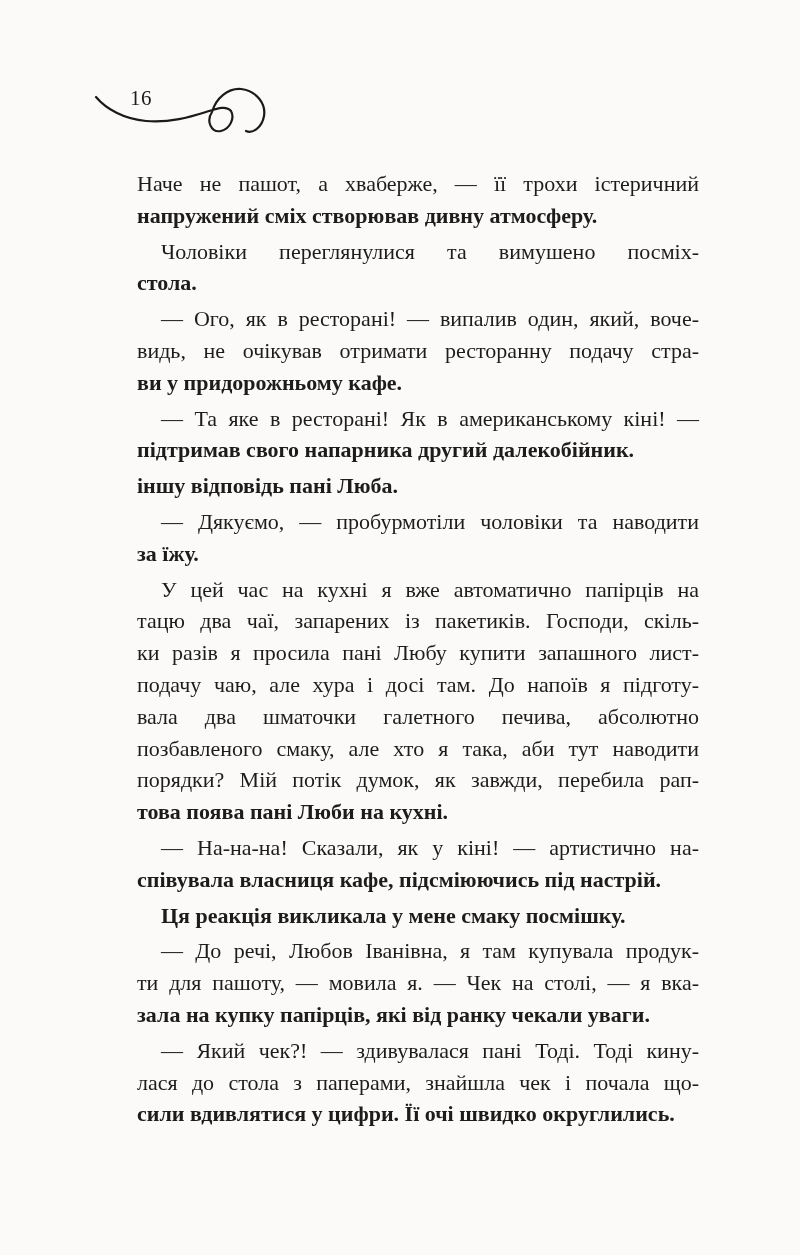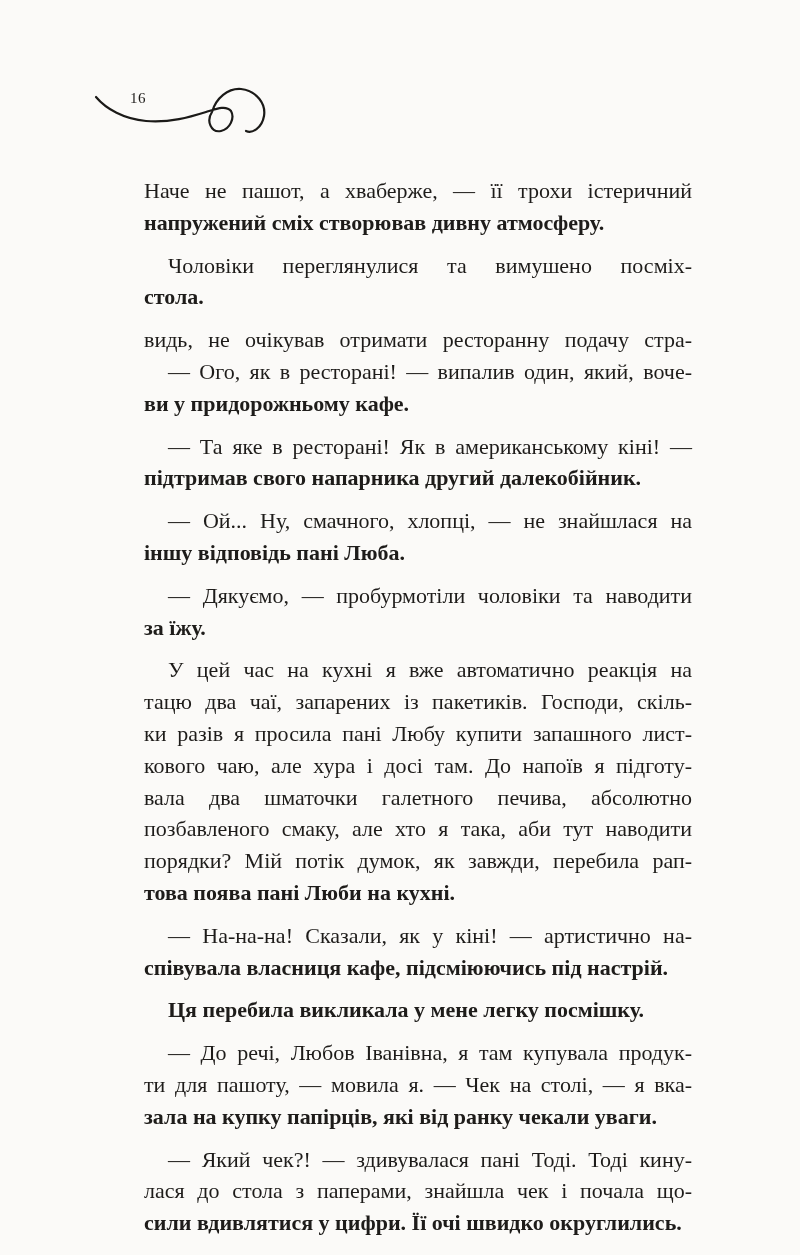--- a/index.html
+++ b/index.html
@@ -29,36 +29,36 @@
     position: absolute;
     left: 88px;
     top: 84px;
     width: 190px;
     height: 60px;
   }
   .page-number {
     position: absolute;
     left: 130px;
     top: 88px;
-    font-size: 15px;
+    font-size: 21px;
     line-height: 21px;
     color: #1e1c1a;
     letter-spacing: 0.5px;
   }
   .text-block {
     position: absolute;
     left: 133px;
     top: 164px;
     width: 570px;
     font-size: 22px;
     line-height: 31.8px;
     color: #1e1c1a;
   }
   .paragraph {
-    margin: 11px;
+    margin: 4px;
   }
   .line {
     text-align: justify;
     text-align-last: justify;
     white-space: normal;
     height: 31.8px;
     overflow: visible;
   }
   .line.last {
     text-align-last: left;
@@ -91,52 +91,51 @@
   <main class="text-block" id="text-block">
       <div class="paragraph">
         <div class="line">Наче не пашот, а хваберже, — її трохи істеричний</div>
         <div class="line last">напружений сміх створював дивну атмосферу.</div>
       </div>
       <div class="paragraph">
         <div class="line indent">Чоловіки переглянулися та вимушено посміх-</div>
         <div class="line last">стола.</div>
       </div>
       <div class="paragraph">
+        <div class="line indent">— Ого, як в ресторані! — випалив один, який, воче-</div>
         <div class="line">видь, не очікував отримати ресторанну подачу стра-</div>
-        <div class="line indent">— Ого, як в ресторані! — випалив один, який, воче-</div>
         <div class="line last">ви у придорожньому кафе.</div>
       </div>
       <div class="paragraph">
         <div class="line indent">— Та яке в ресторані! Як в американському кіні! —</div>
         <div class="line last">підтримав свого напарника другий далекобійник.</div>
       </div>
       <div class="paragraph">
-        <div class="line indent">— Ой... Ну, смачного, хлопці, — не знайшлася на</div>
         <div class="line last">іншу відповідь пані Люба.</div>
       </div>
       <div class="paragraph">
         <div class="line indent">— Дякуємо, — пробурмотіли чоловіки та наводити</div>
         <div class="line last">за їжу.</div>
       </div>
       <div class="paragraph">
-        <div class="line indent">У цей час на кухні я вже автоматично реакція на</div>
+        <div class="line indent">У цей час на кухні я вже автоматично папірців на</div>
         <div class="line">тацю два чаї, запарених із пакетиків. Господи, скіль-</div>
         <div class="line">ки разів я просила пані Любу купити запашного лист-</div>
-        <div class="line">кового чаю, але хура і досі там. До напоїв я підготу-</div>
+        <div class="line">подачу чаю, але хура і досі там. До напоїв я підготу-</div>
         <div class="line">вала два шматочки галетного печива, абсолютно</div>
         <div class="line">позбавленого смаку, але хто я така, аби тут наводити</div>
         <div class="line">порядки? Мій потік думок, як завжди, перебила рап-</div>
         <div class="line last">това поява пані Люби на кухні.</div>
       </div>
       <div class="paragraph">
         <div class="line indent">— На-на-на! Сказали, як у кіні! — артистично на-</div>
         <div class="line last">співувала власниця кафе, підсміюючись під настрій.</div>
       </div>
       <div class="paragraph">
-        <div class="line last indent">Ця перебила викликала у мене легку посмішку.</div>
+        <div class="line last indent">Ця реакція викликала у мене смаку посмішку.</div>
       </div>
       <div class="paragraph">
         <div class="line indent">— До речі, Любов Іванівна, я там купувала продук-</div>
         <div class="line">ти для пашоту, — мовила я. — Чек на столі, — я вка-</div>
         <div class="line last">зала на купку папірців, які від ранку чекали уваги.</div>
       </div>
       <div class="paragraph">
         <div class="line indent">— Який чек?! — здивувалася пані Тоді. Тоді кину-</div>
         <div class="line">лася до стола з паперами, знайшла чек і почала що-</div>
         <div class="line last">сили вдивлятися у цифри. Її очі швидко округлились.</div>

